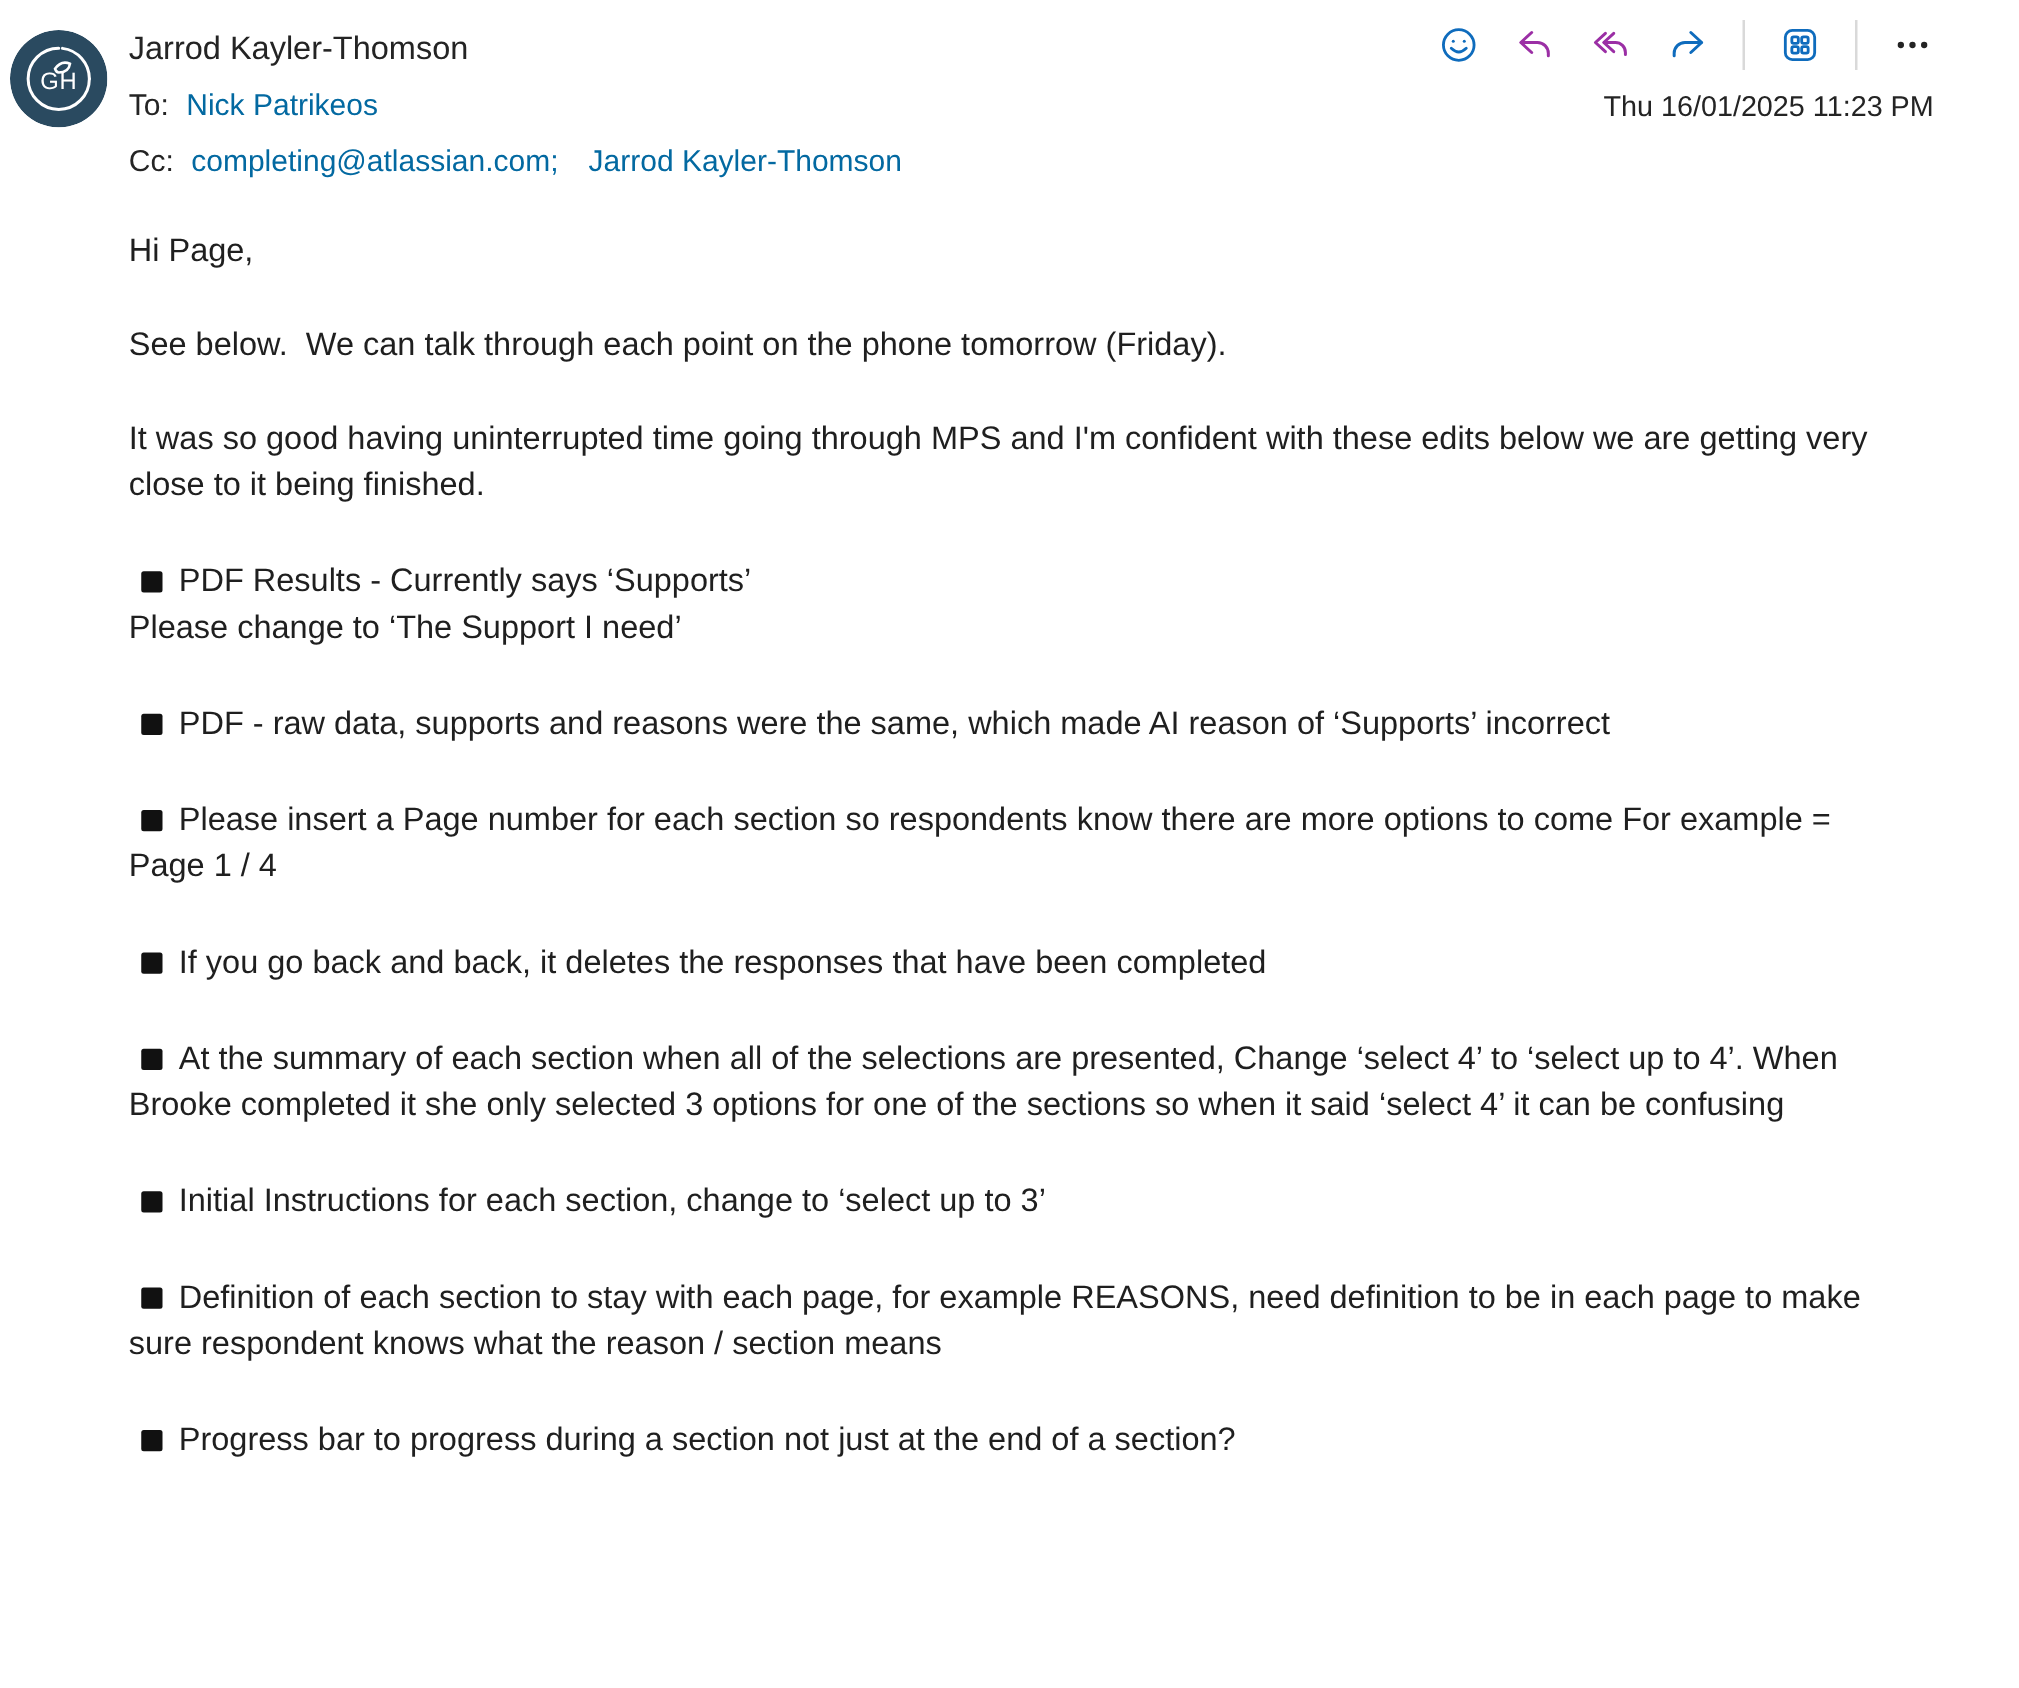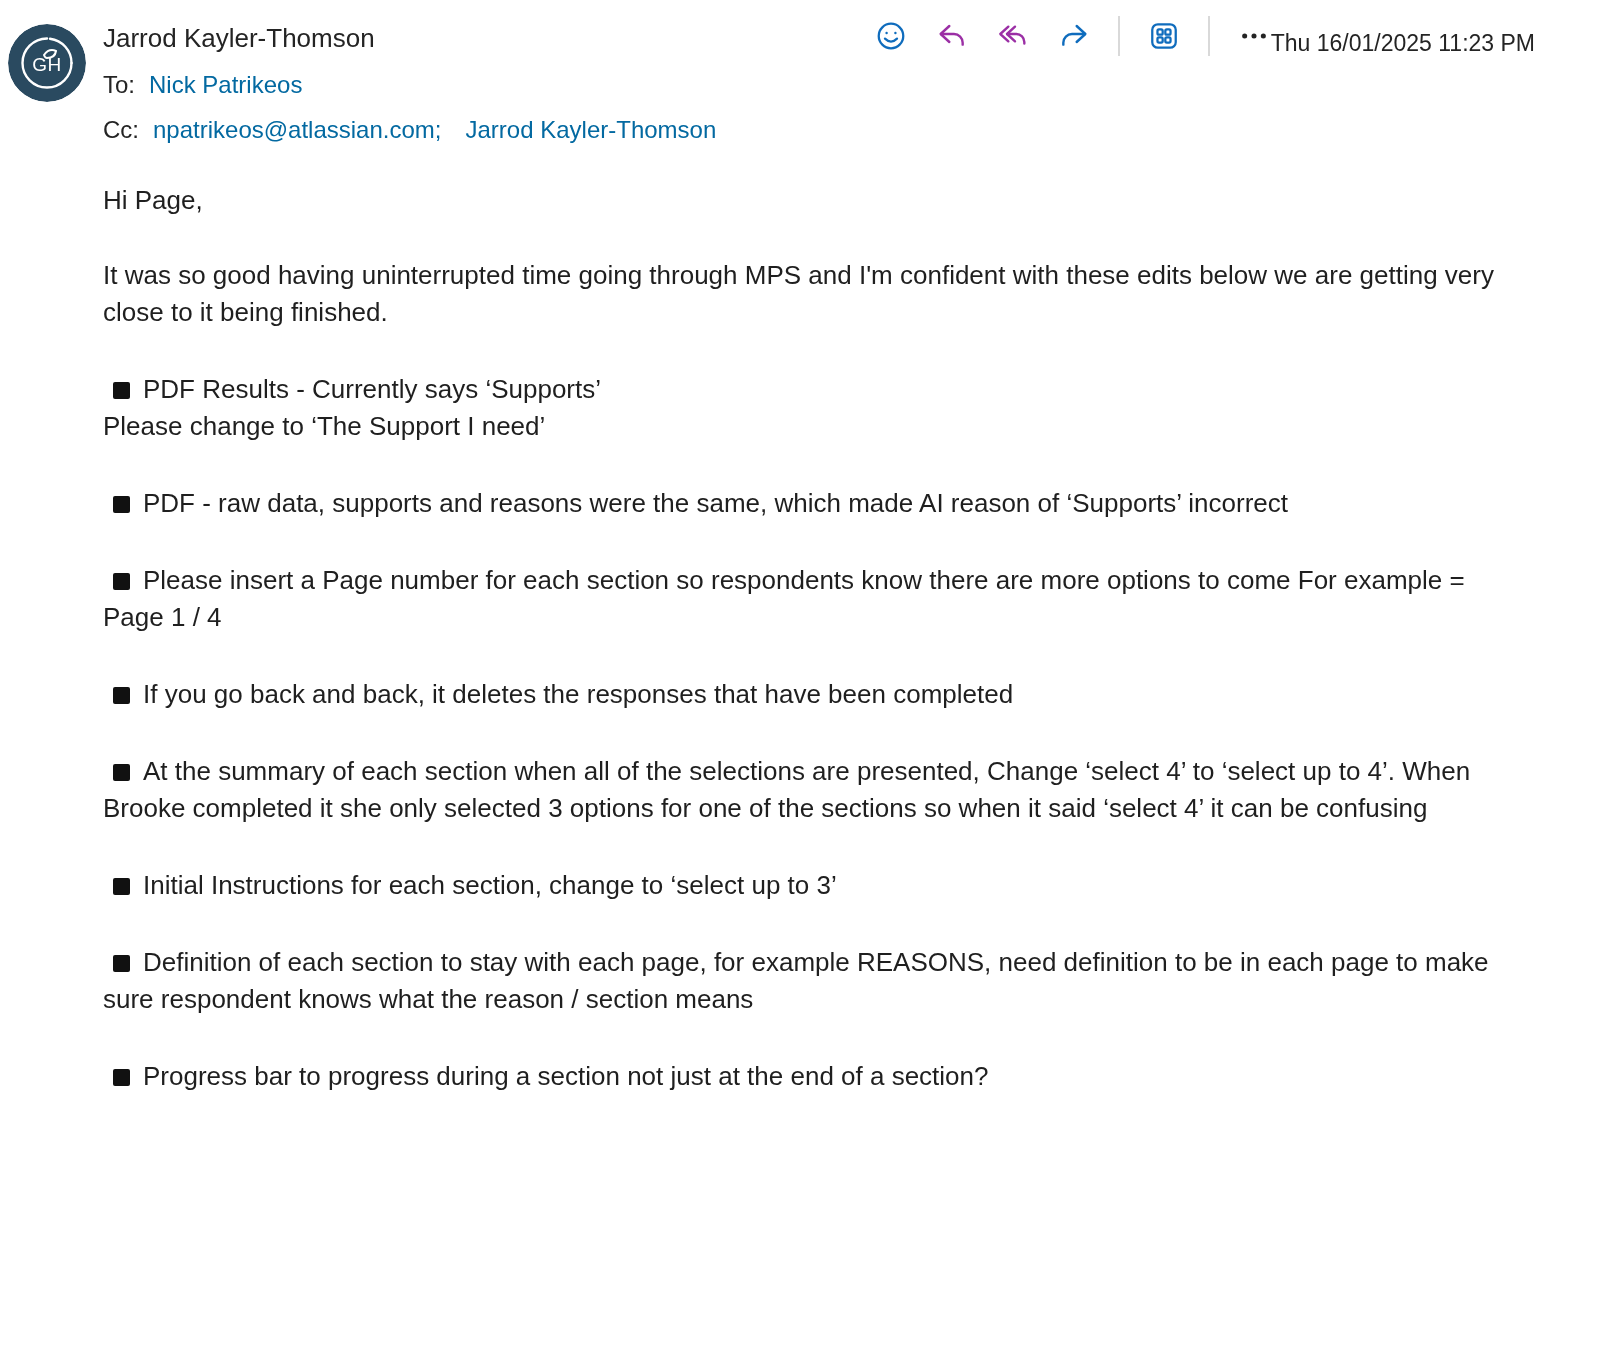--- a/index.html
+++ b/index.html
@@ -45,24 +45,24 @@
     margin-top: 17px;
     color: #242424;
   }
   .meta-label { color: #242424; margin-right: 14px; }
   .meta-value { color: #0369a1; }
   .cc-extra { margin-left: 24px; }
 
   .header-right {
     position: absolute;
     top: 14px;
-    right: 80px;
-    display: flex;
-    flex-direction: row;
-    align-items: center;
+    right: 68px;
+    display: flex;
+    flex-direction: column;
+    align-items: flex-end;
   }
   .toolbar {
     display: flex;
     align-items: center;
     gap: 27px;
     height: 44px;
   }
   .tb-btn {
     background: none;
     border: none;
@@ -128,21 +128,21 @@
 
     <div class="sender-name">Jarrod Kayler-Thomson</div>
 
     <div class="meta-row">
       <span class="meta-label">To:</span>
       <span class="meta-value">Nick Patrikeos</span>
     </div>
 
     <div class="meta-row">
       <span class="meta-label">Cc:</span>
-      <span class="meta-value">npatrikeos@atlassian.com;</span>
+      <span class="meta-value">completing@atlassian.com;</span>
       <span class="meta-value cc-extra">Jarrod Kayler-Thomson</span>
     </div>
 
     <div class="header-right">
       <div class="toolbar">
 
         <button class="tb-btn" title="">
           <svg width="32" height="32" viewBox="0 0 24 24" fill="none" stroke="#0f6cbd" stroke-width="1.7">
             <circle cx="12" cy="12" r="9.2"></circle>
             <circle cx="8.7" cy="9.8" r="0.9" fill="#0f6cbd" stroke="none"></circle>
@@ -197,20 +197,21 @@
 
       </div>
       <div class="timestamp">Thu 16/01/2025 11:23 PM</div>
     </div>
   </div>
 
   <div class="email-body">
 
     <p class="para greeting">Hi Page,</p>
 
+    <p class="para gap">See below.  We can talk through each point on the phone tomorrow (Friday).</p>
 
     <p class="para gap">It was so good having uninterrupted time going through MPS and I'm confident with these edits below we are getting very close to it being finished.</p>
 
 
     <p class="bullet"><span class="sq"></span><span>PDF Results - Currently says ‘Supports’</span></p>
     <p class="para bullet-cont">Please change to ‘The Support I need’</p>
 
     <p class="bullet"><span class="sq"></span><span>PDF - raw data, supports and reasons were the same, which made AI reason of ‘Supports’ incorrect</span></p>
 
     <p class="bullet"><span class="sq"></span><span>Please insert a Page number for each section so respondents know there are more options to come For example = Page 1 / 4</span></p>

